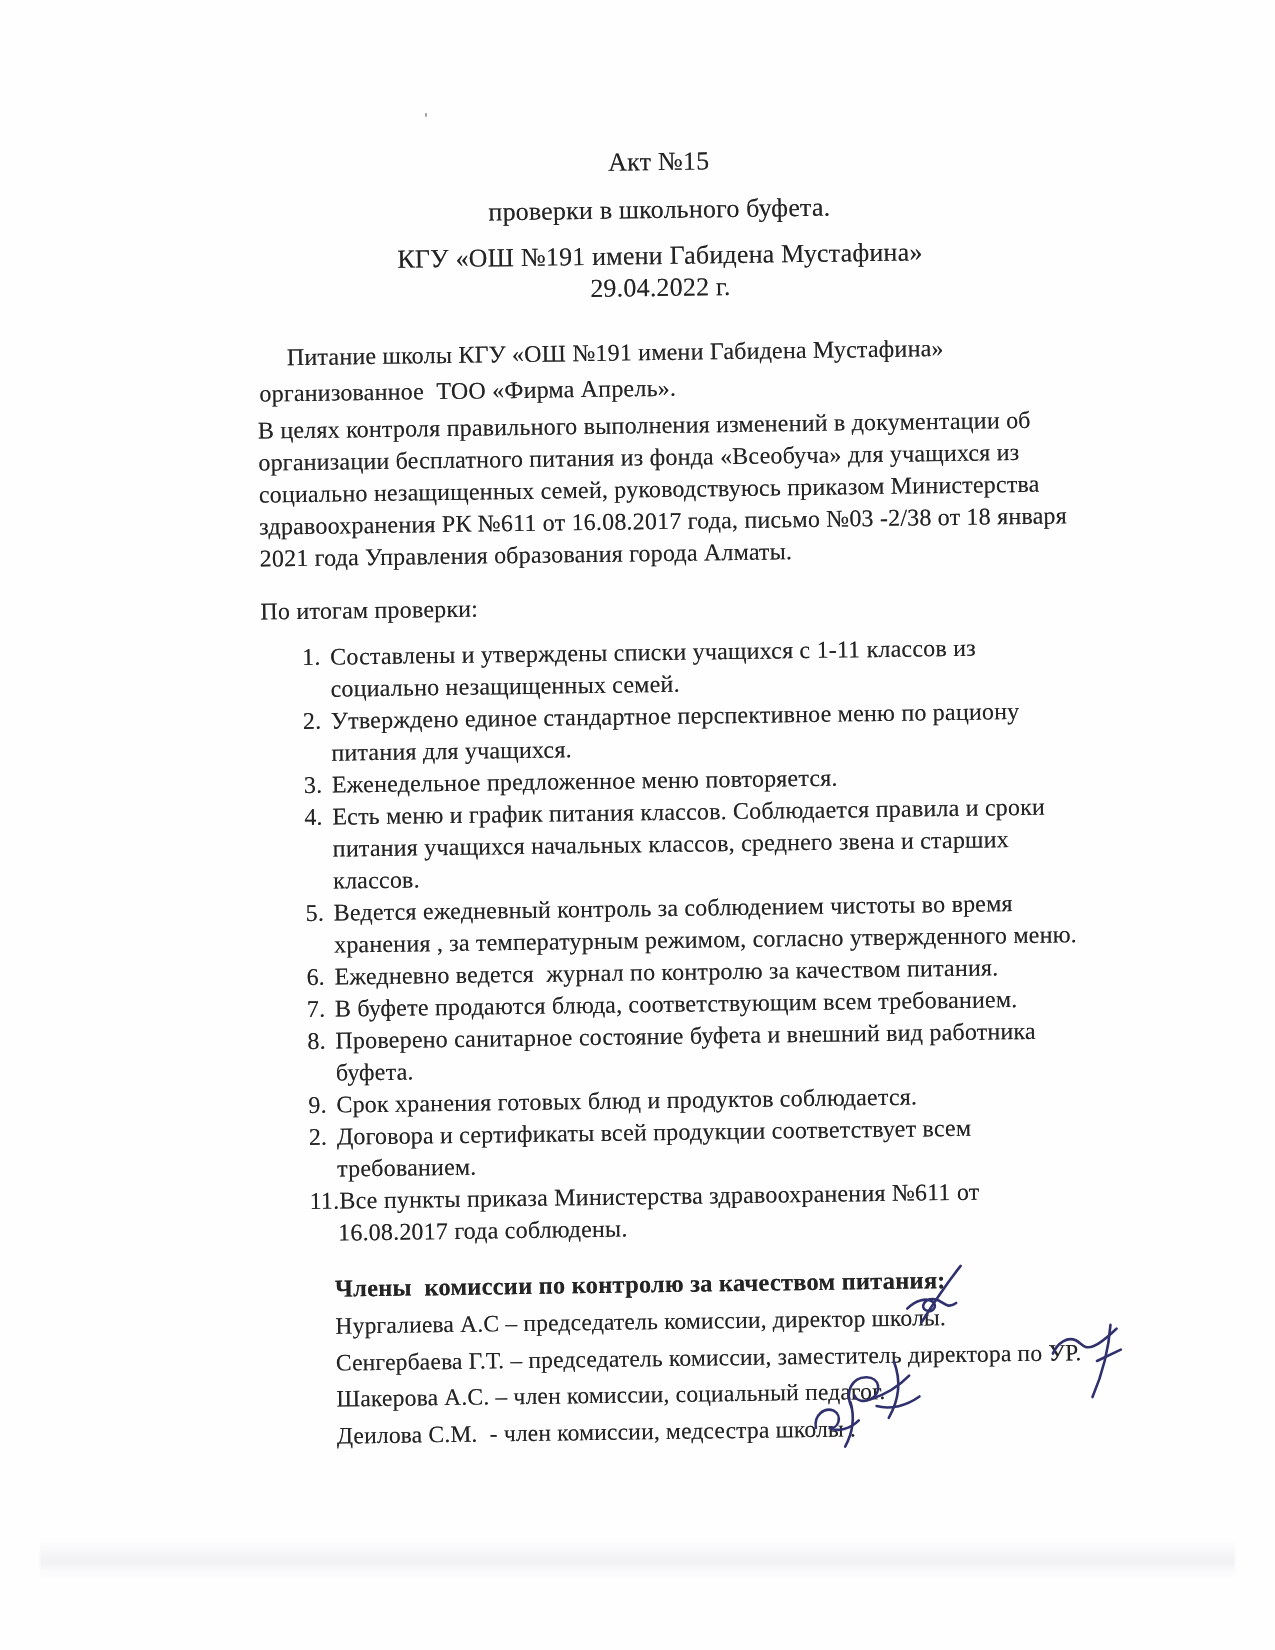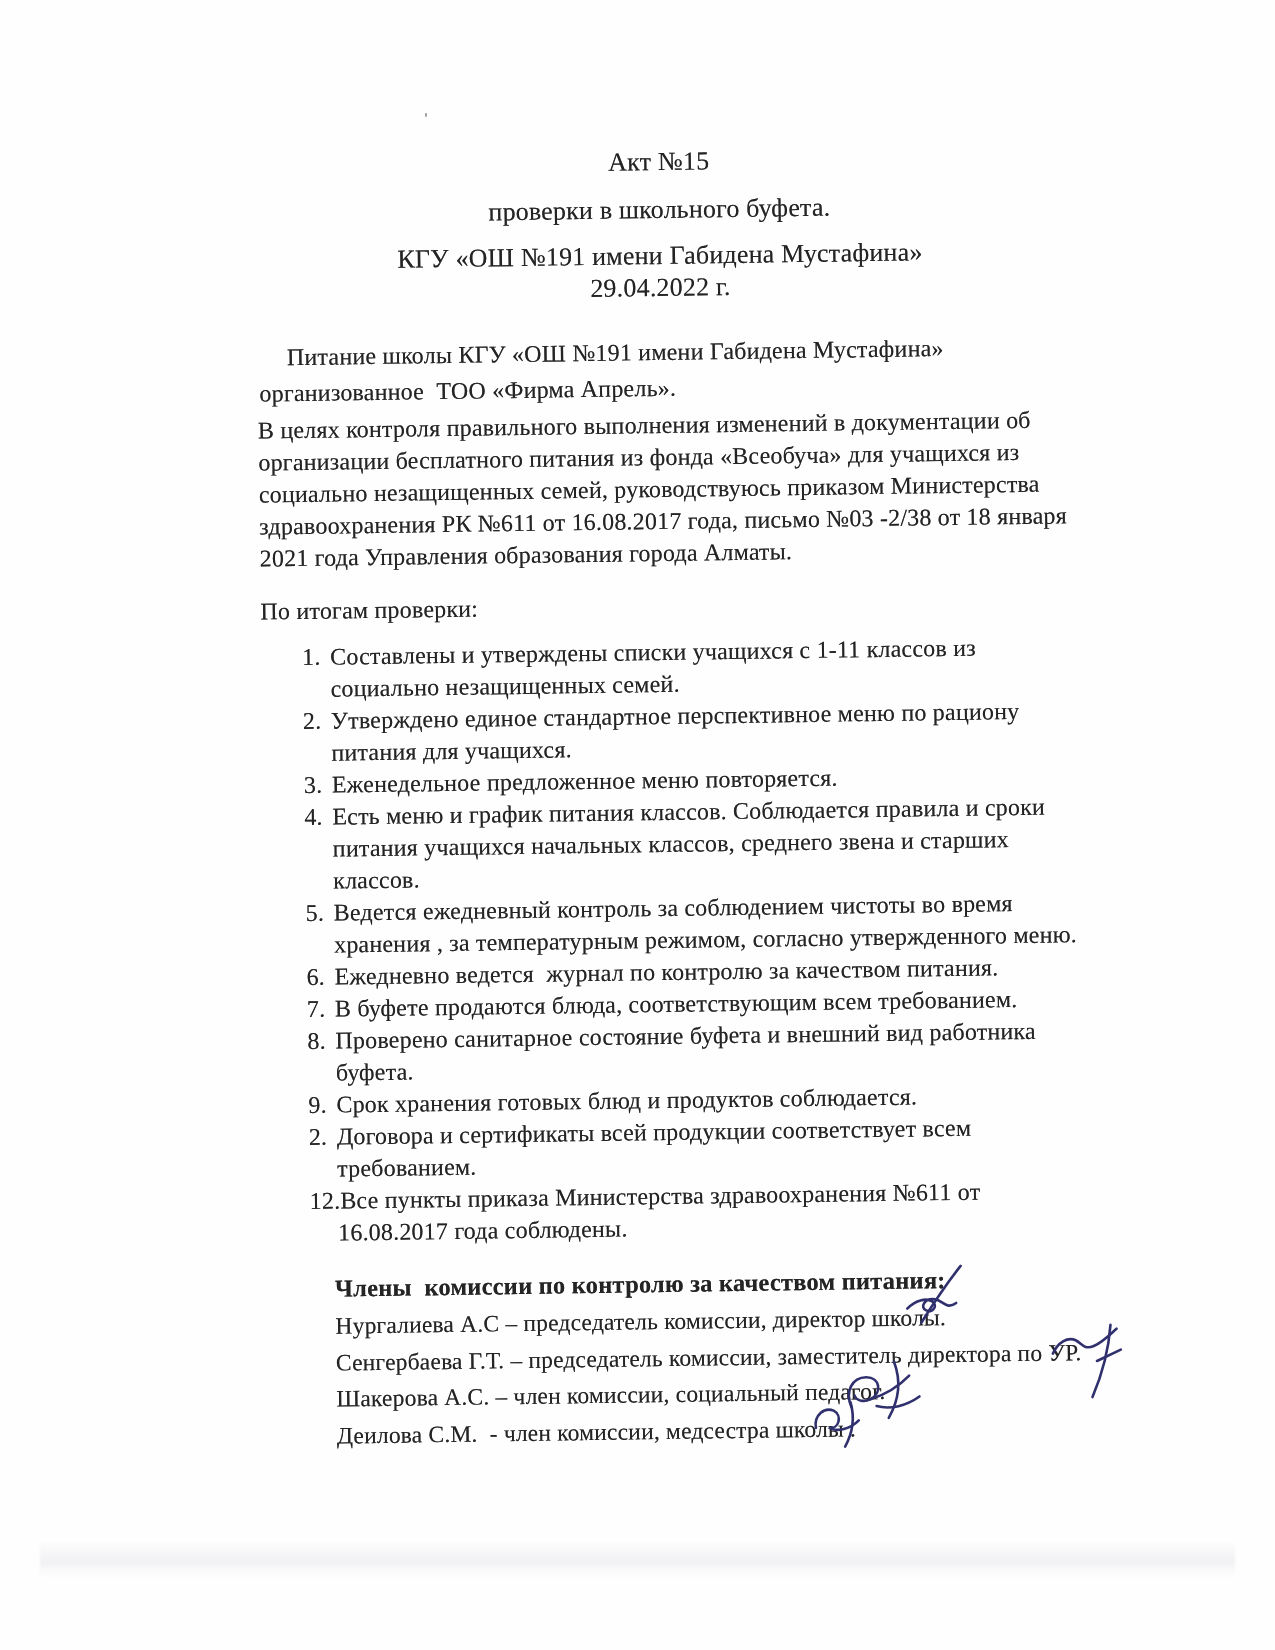--- a/index.html
+++ b/index.html
@@ -165,21 +165,21 @@
       <div class="finding">
         <div class="fline"><span class="fnum">9.</span><span>Срок хранения готовых блюд и продуктов соблюдается.</span></div>
       </div>
 
       <div class="finding">
         <div class="fline"><span class="fnum">2.</span><span>Договора и сертификаты всей продукции соответствует всем</span></div>
         <div class="fline fcont">требованием.</div>
       </div>
 
       <div class="finding">
-        <div class="fline"><span class="fnum">12.</span><span>Все пункты приказа Министерства здравоохранения №611 от</span></div>
+        <div class="fline"><span class="fnum">11.</span><span>Все пункты приказа Министерства здравоохранения №611 от</span></div>
         <div class="fline fcont">16.08.2017 года соблюдены.</div>
       </div>
 
     </div>
 
     <div class="abs commission-heading">Члены  комиссии по контролю за качеством питания:</div>
 
     <div class="abs members">
       <div class="member">Нургалиева А.С – председатель комиссии, директор школы.</div>
       <div class="member">Сенгербаева Г.Т. – председатель комиссии, заместитель директора по УР.</div>

